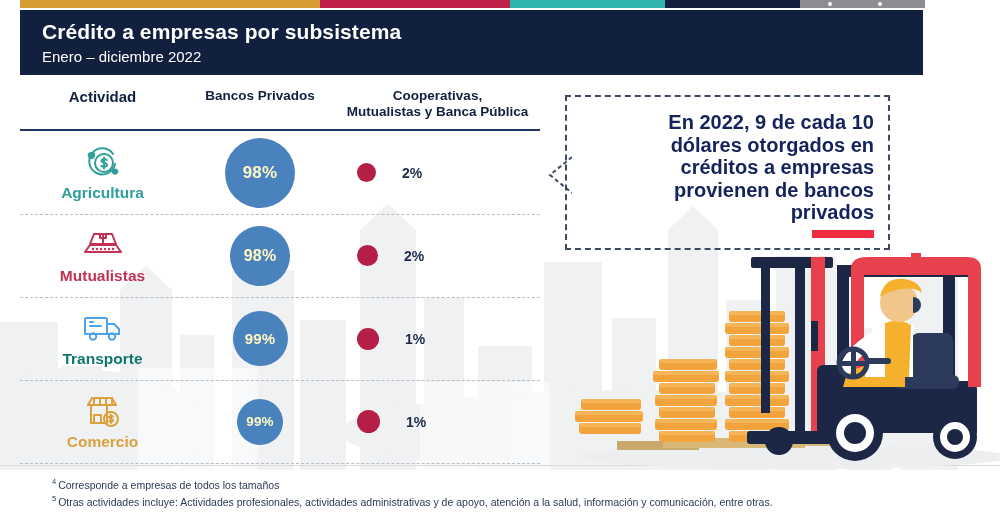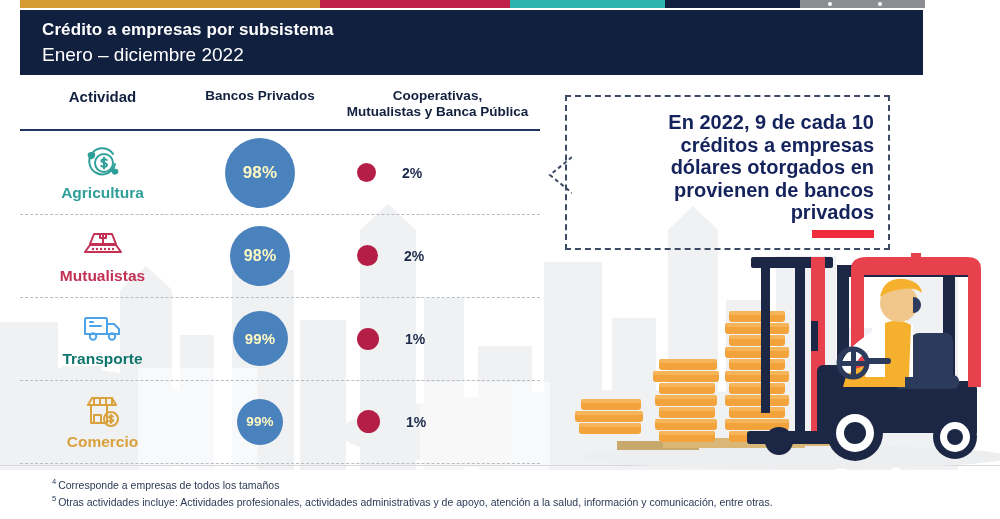--- a/index.html
+++ b/index.html
@@ -23,22 +23,22 @@
   .topbar .seg-gray .dot { position:absolute; top:2px; width:4px; height:4px; background:#fff; border-radius:50%; }
   .topbar .seg-gray .d1 { left:28px; }
   .topbar .seg-gray .d2 { left:78px; }
   .topbar .spacer-r { flex:1; background:#ffffff; }
 
   
   .header {
     position:absolute; top:10px; left:20px; width:903px; height:65px;
     background:#12203f; padding:10px 0 0 22px; color:#ffffff;
   }
-  .header .title { font-size:17px; font-weight:bold; letter-spacing:0.1px; }
-  .header .subtitle { font-size:19px; font-weight:normal; margin-top:4px; }
+  .header .title { font-size:21px; font-weight:bold; letter-spacing:0.1px; }
+  .header .subtitle { font-size:15px; font-weight:normal; margin-top:4px; }
 
   
   .skyline { position:absolute; left:0; top:170px; width:1000px; height:300px; z-index:0; }
 
   
   .table { position:absolute; left:20px; top:88px; width:520px; z-index:2; }
   .thead { display:flex; height:35px; }
   .th { color:#12203f; font-weight:bold; font-size:13.5px; text-align:center; line-height:1.15; }
   .th-act { width:165px; text-align:center; font-size:15px; padding-bottom:1px; }
   .th-bp   { width:150px; padding-bottom:1px; }
@@ -269,22 +269,22 @@
       </div>
     </div>
   </div>
 
   <svg class="callout-tail" viewBox="0 0 26 40">
     <path d="M26 2 L4 20 L26 38" fill="none" stroke="#3c4a63" stroke-width="2" stroke-dasharray="4 3"></path>
   </svg>
   <div class="callout">
     <div class="ctext">
       <div>En 2022, 9 de cada 10</div>
+      <div>dólares otorgados en</div>
       <div>créditos a empresas</div>
-      <div>dólares otorgados en</div>
       <div>provienen de bancos</div>
       <div>privados</div>
     </div>
     <div class="cbar"></div>
   </div>
 
   <svg class="illus" viewBox="0 0 445 230">
 
     <ellipse cx="240" cy="212" rx="215" ry="12" fill="#eceef0"></ellipse>
 

